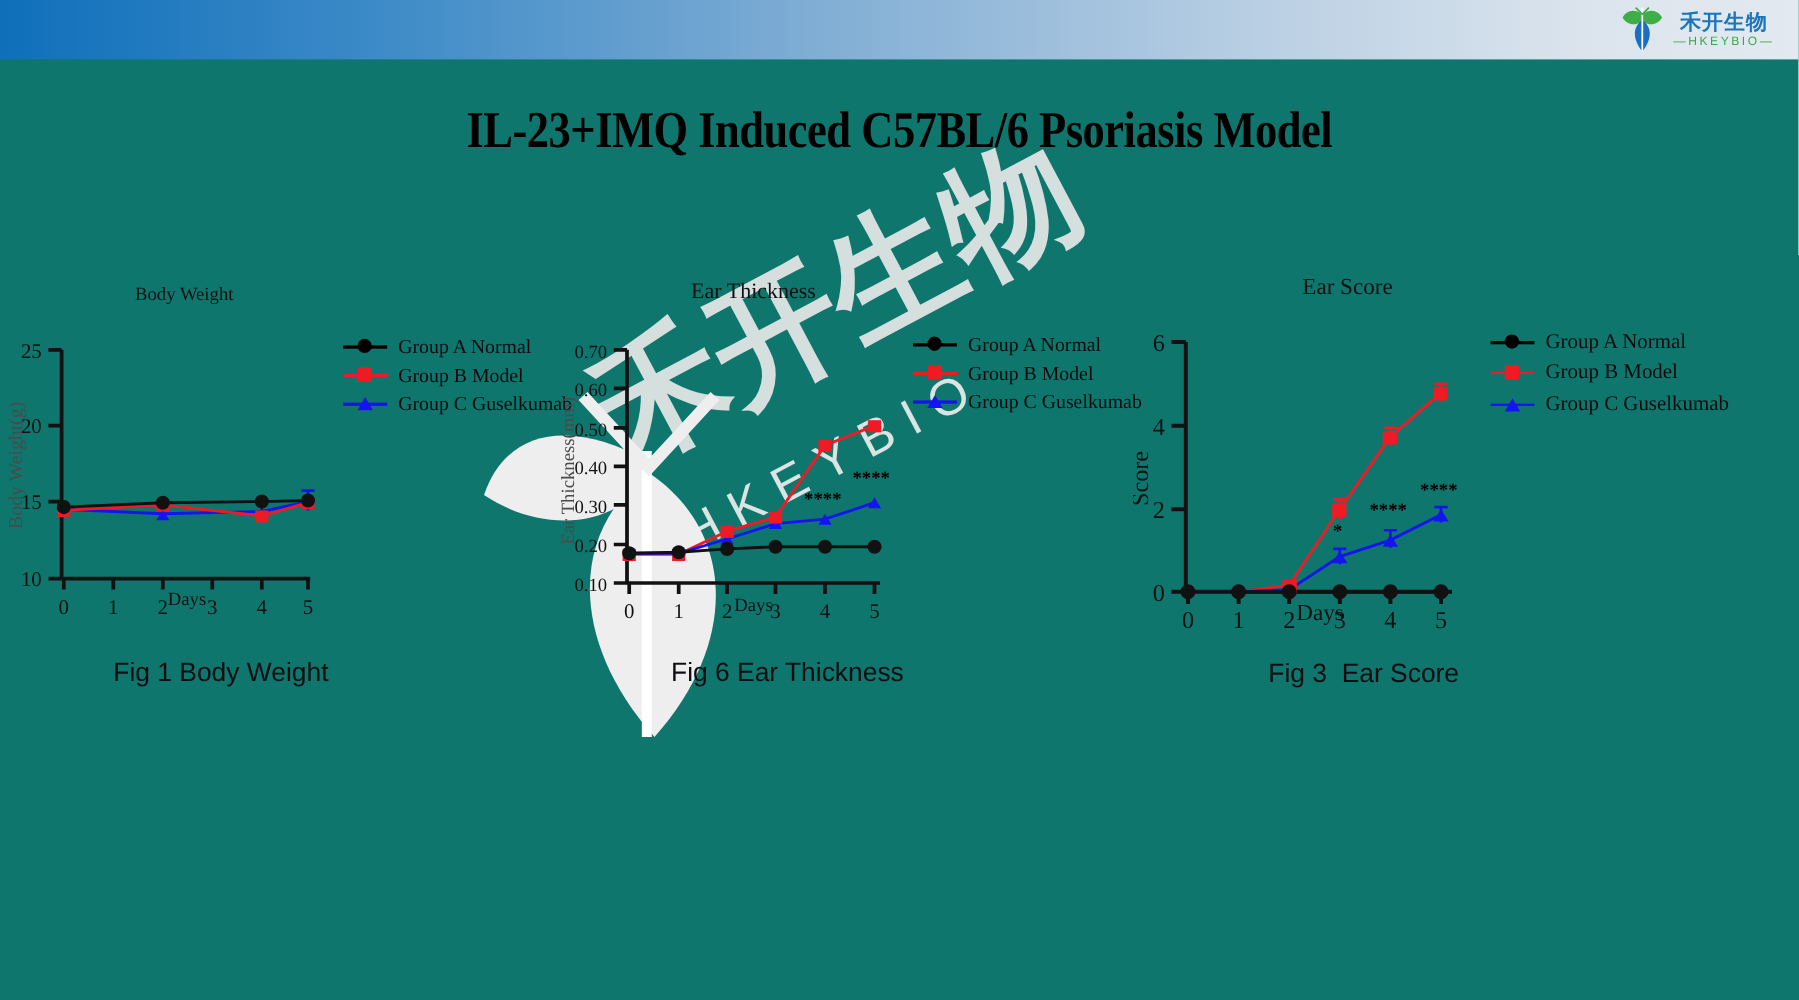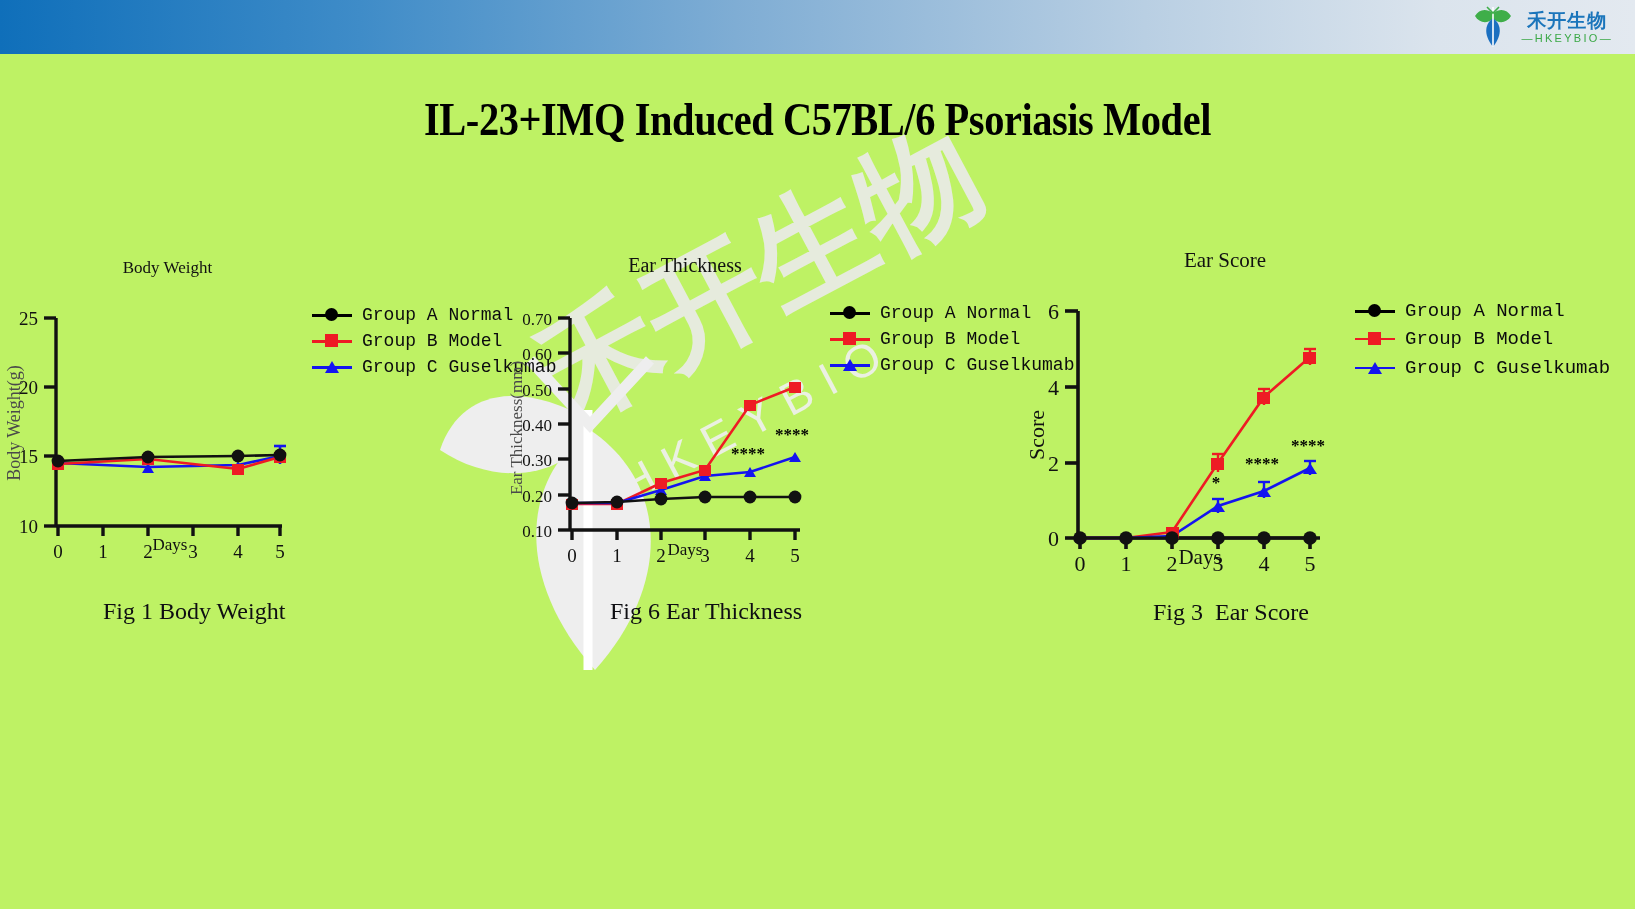--- a/index.html
+++ b/index.html
@@ -2,21 +2,21 @@
 <html><head>
 <meta charset="utf-8">
 <style>
   * { box-sizing: border-box; margin: 0; padding: 0; }
   html, body {
     width: 1635px; height: 909px;
     background: #ffffff;
     font-family: "Liberation Serif", serif;
     overflow: hidden;
   }
-  .page { position: relative; width: 1635px; height: 909px; background: #bef264; }
+  .page { position: relative; width: 1635px; height: 909px; background: #0f766e; }
 
   
   .header {
     position: absolute; left: 0; top: 0; width: 1635px; height: 54px;
     background: linear-gradient(to right, #0f6fba 0%, #3f8cc8 22%, #7fadd4 45%, #b9cfe3 70%, #dbe4ed 88%, #e3e9f0 100%);
   }
   .logo-wrap {
     position: absolute; right: 22px; top: 5px;
     display: flex; align-items: center; gap: 8px;
     height: 44px;
@@ -55,36 +55,36 @@
 
   
   .figure { position: absolute; }
   .fig-title {
     position: absolute; text-align: center;
     font-family: "Liberation Serif", serif;
     color: #111;
   }
   .fig-caption {
     position: absolute; text-align: center;
-    font-family: Liberation Serif, serif;
+    font-family: Liberation Sans, sans-serif;
     color: #0e0e12;
     white-space: pre;
   }
   .legend { position: absolute; }
   .legend-row {
     display: flex; align-items: center;
     height: 26px;
   }
   .legend-key { position: relative; width: 40px; height: 14px; margin-right: 10px; }
   .legend-line {
     position: absolute; left: 0; top: 6px; width: 40px; height: 2.5px;
   }
   .legend-sym { position: absolute; left: 13px; top: 0px; }
   .legend-label {
-    font-family: Liberation Mono, monospace;
+    font-family: Liberation Serif, serif;
     color: #0b0b0e;
     white-space: nowrap;
   }
   .sym-circle { width: 13px; height: 13px; border-radius: 50%; background: #000; }
   .sym-square { width: 13px; height: 13px; background: #ee1b24; }
   .sym-tri {
     width: 0; height: 0;
     border-left: 7px solid transparent; border-right: 7px solid transparent;
     border-bottom: 12px solid #1414f0;
   }

